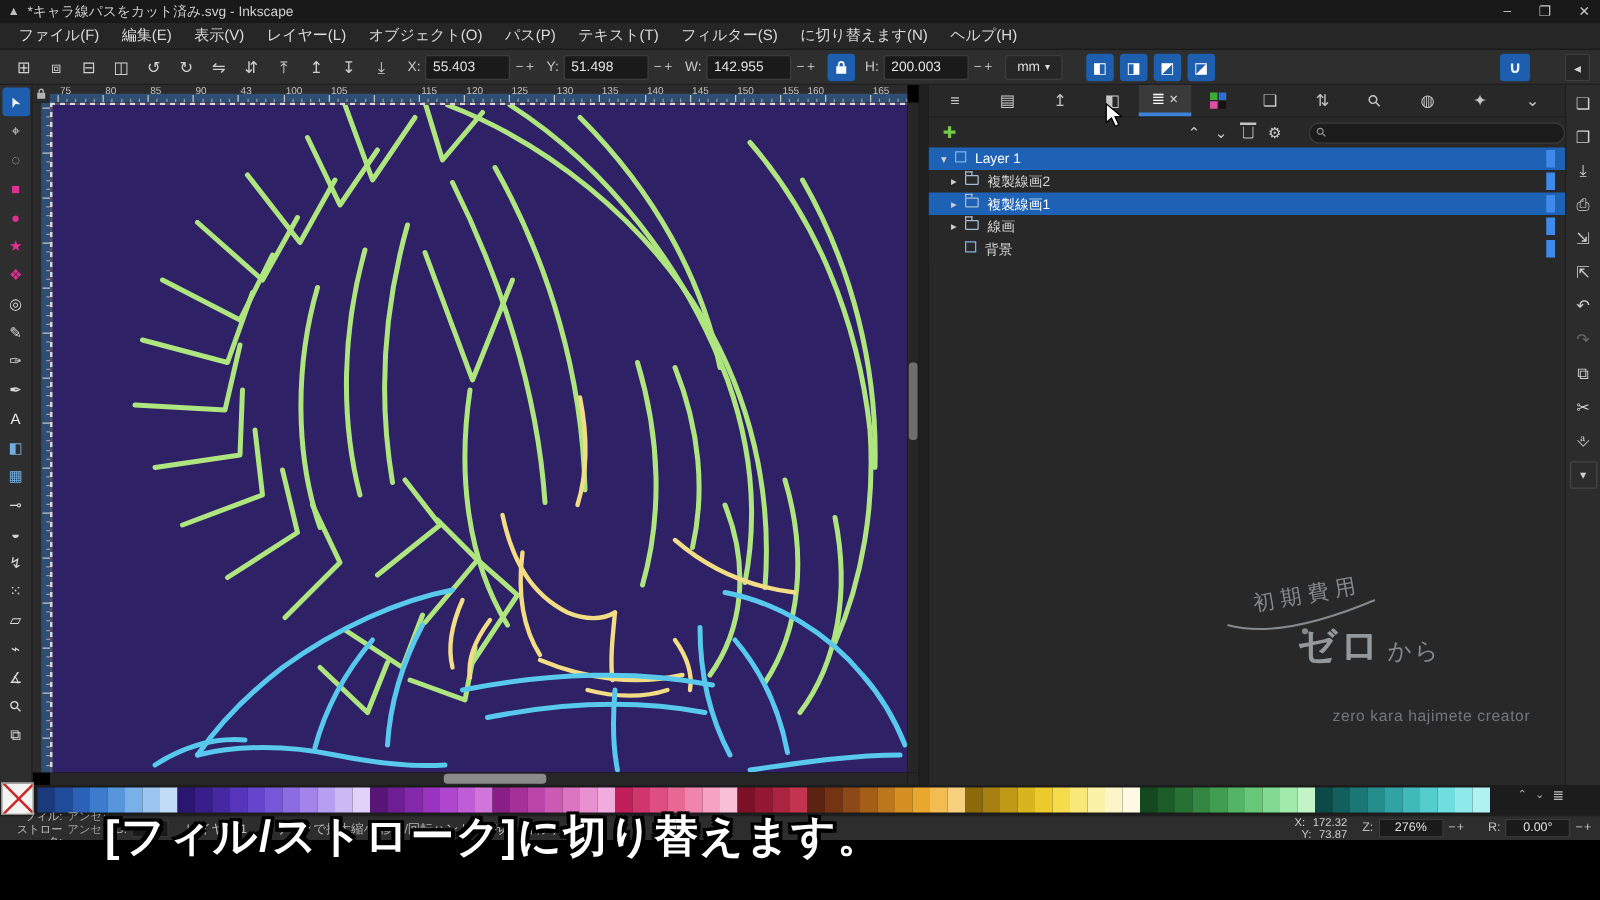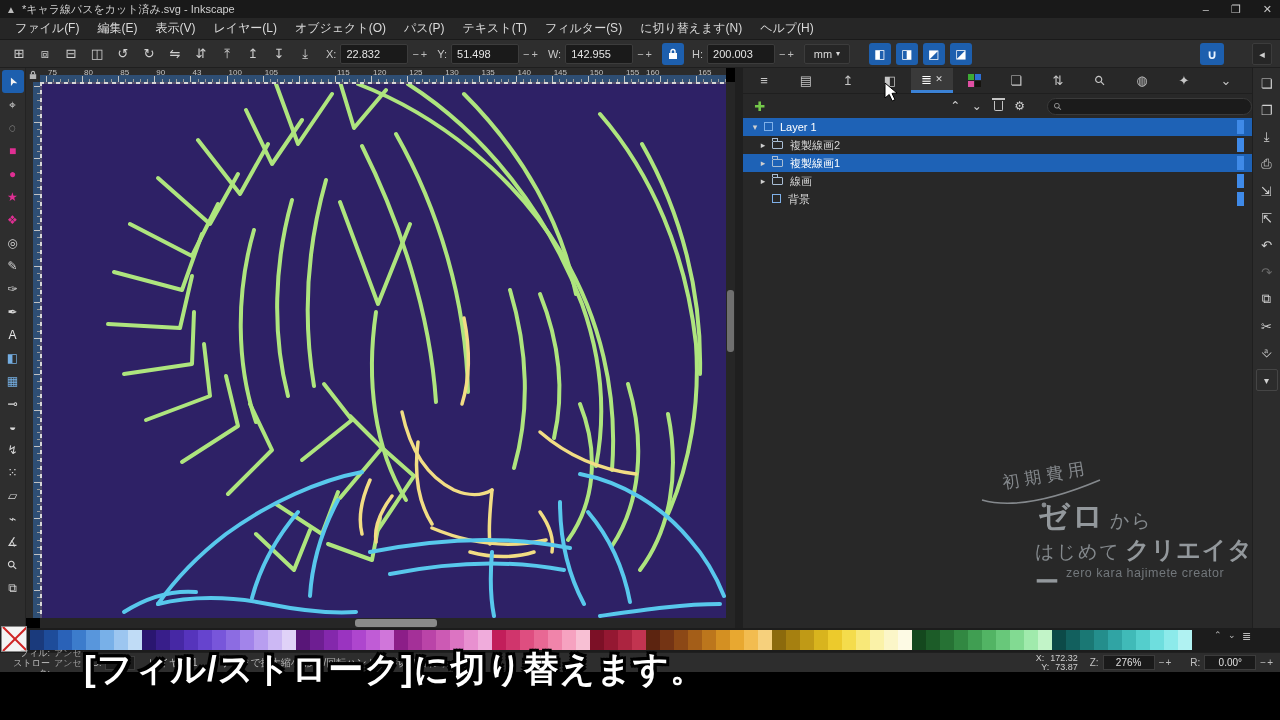--- a/index.html
+++ b/index.html
@@ -188,21 +188,21 @@
     <span class="tb-btn">↻</span>
     <span class="tb-btn">⇋</span>
     <span class="tb-btn">⇵</span>
     <span class="tb-btn">⤒</span>
     <span class="tb-btn">↥</span>
     <span class="tb-btn">↧</span>
     <span class="tb-btn">⤓</span>
 
     <div class="fld">
       <span class="lbl">X:</span>
-      <span class="box">22.832</span>
+      <span class="box">55.403</span>
       <span class="step">−+</span>
     </div>
     <div class="fld">
       <span class="lbl">Y:</span>
       <span class="box">51.498</span>
       <span class="step">−+</span>
     </div>
     <div class="fld">
       <span class="lbl">W:</span>
       <span class="box">142.955</span>
@@ -700,24 +700,20 @@
   <div class="watermark">
     <div class="wm-hand">初期費用</div>
     <svg class="wm-swoosh" width="136" height="34" viewBox="0 0 136 34">
       <path d="M2 26 Q44 38 120 6" fill="none" stroke="#85898d" stroke-width="1.6"></path>
       <circle cx="64" cy="31" r="2.4" fill="#85898d"></circle>
     </svg>
     <div class="wm-l2">
       <span class="wm-zero">ゼロ</span>
       <span class="wm-kara">から</span>
     </div>
-    <div class="wm-l3">
-      <span class="wm-haji">はじめて</span>
-      <span class="wm-creator">クリエイター</span>
-    </div>
     <div class="wm-l4">zero kara hajimete creator</div>
   </div>
 
   <div class="palette-row">
     <span class="none-swatch"></span>
     <div class="pal-strip">
         <div class="pal-sw" style="background: rgb(26, 58, 124);"></div>
         <div class="pal-sw" style="background: rgb(30, 76, 154);"></div>
         <div class="pal-sw" style="background: rgb(42, 98, 184);"></div>
         <div class="pal-sw" style="background: rgb(60, 124, 204);"></div>

